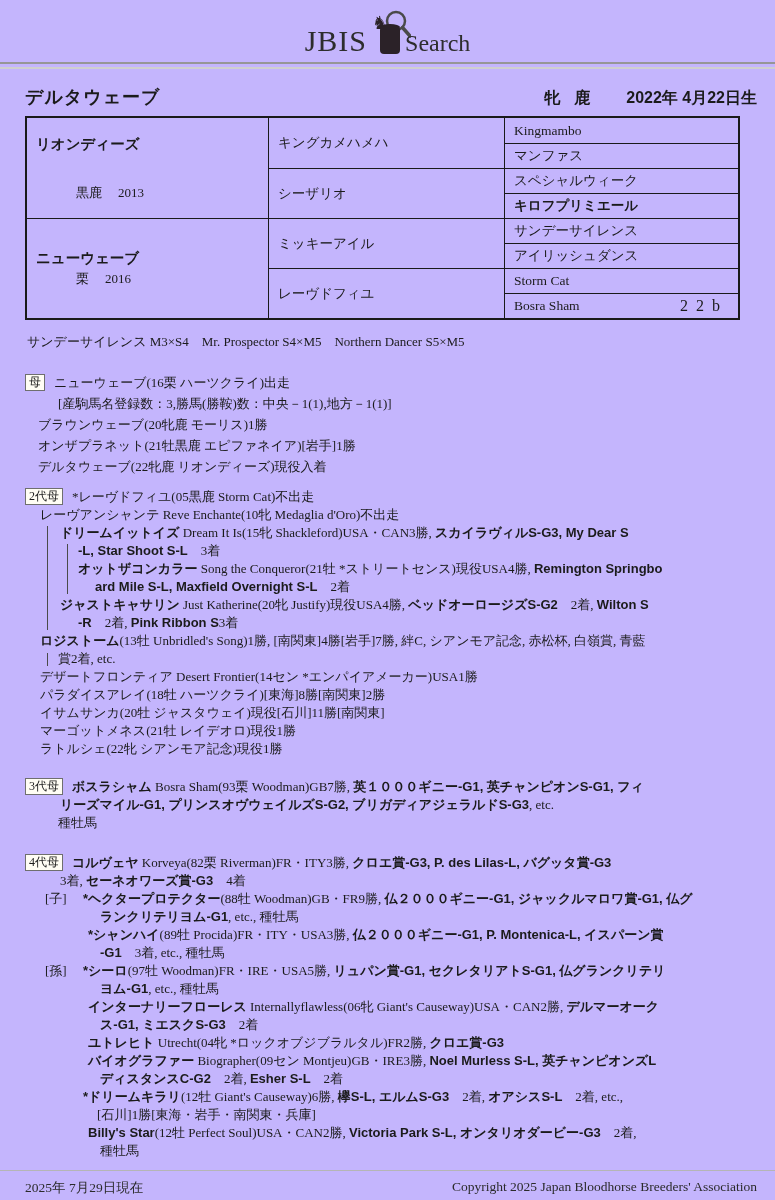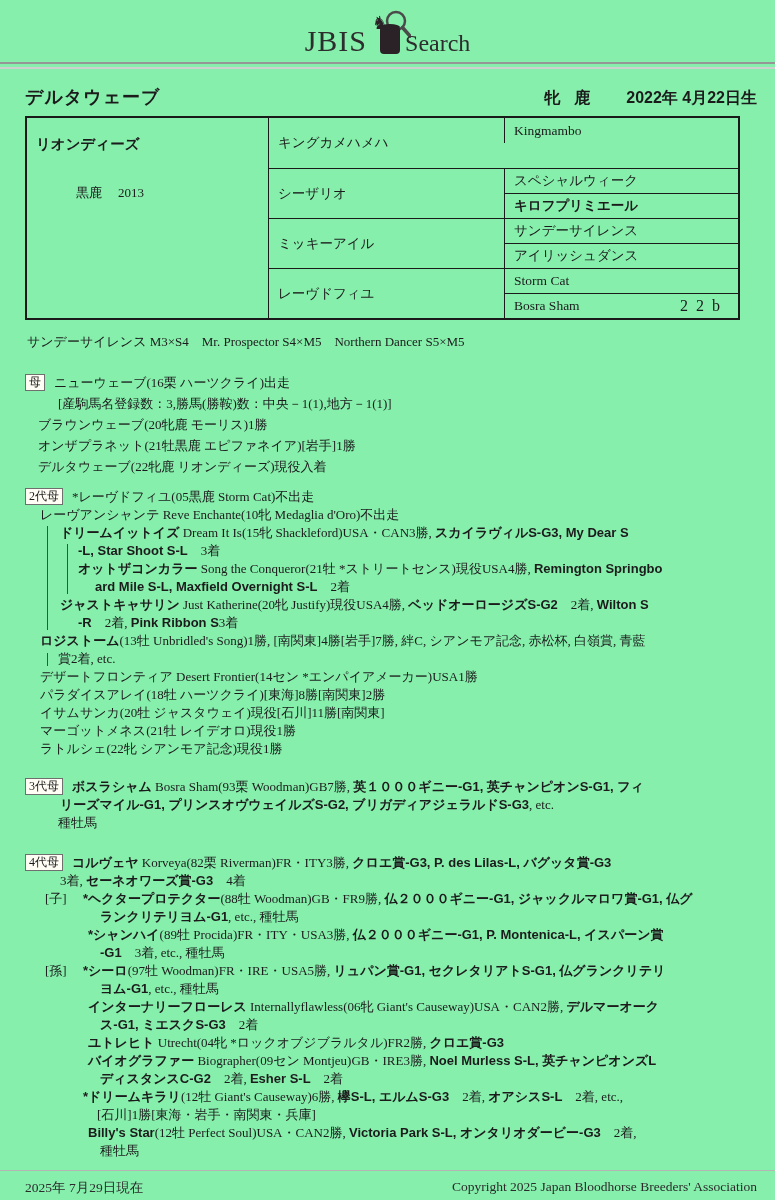--- a/index.html
+++ b/index.html
@@ -1,16 +1,16 @@
 <!DOCTYPE html>
 <html><head>
 <meta charset="utf-8">
 <style>
   html,body{margin:0;padding:0;background:#ffffff;}
-  .page{position:relative;width:775px;height:1200px;background:#86efac;overflow:hidden;
+  .page{position:relative;width:775px;height:1200px;background:#c4b5fd;overflow:hidden;
         color:#1b1b1b;font-family:"Liberation Serif","DejaVu Serif",serif;}
 
   
   .site-header{padding-top:8px;}
   .logo{display:flex;justify-content:center;align-items:flex-end;height:48px;}
   .logo-jbis{font-size:30px;color:#2d2d2d;letter-spacing:1px;line-height:1;}
   .logo-search{font-size:24px;color:#2d2d2d;line-height:1.1;margin-left:-6px;}
   .logo-icon{display:inline-block;margin:0 0 -4px 2px;}
   .double-rule{margin-top:6px;height:3px;border-top:2px solid #969696;border-bottom:2px solid #cfcfcf;}
 
@@ -104,27 +104,36 @@
     </div>
     <div class="cell no-t" style="grid-column:2;grid-row:1/3;">
         <span>キングカメハメハ</span>
       </div>
     <div class="cell" style="grid-column:2;grid-row:3/5;">
         <span>シーザリオ</span>
       </div>
     <div class="cell no-t" style="grid-column:3;grid-row:1;">
         <span>Kingmambo</span>
       </div>
+    <div class="cell" style="grid-column:3;grid-row:2;">
+        <span>マンファス</span>
+      </div>
     <div class="cell" style="grid-column:3;grid-row:3;">
         <span>スペシャルウィーク</span>
       </div>
     <div class="cell" style="grid-column:3;grid-row:4;font-weight:bold;">
         <span>キロフプリミエール</span>
       </div>
 
+    <div class="cell gen1 no-l" style="grid-column:1;grid-row:5/9;">
+      <span class="g1-name">ニューウェーブ</span>
+      <span class="g1-sub">
+        <span class="g1-coat">栗</span><span>2016</span>
+      </span>
+    </div>
     <div class="cell" style="grid-column:2;grid-row:5/7;">
         <span>ミッキーアイル</span>
       </div>
     <div class="cell" style="grid-column:2;grid-row:7/9;">
         <span>レーヴドフィユ</span>
       </div>
     <div class="cell" style="grid-column:3;grid-row:5;">
         <span>サンデーサイレンス</span>
       </div>
     <div class="cell" style="grid-column:3;grid-row:6;">

